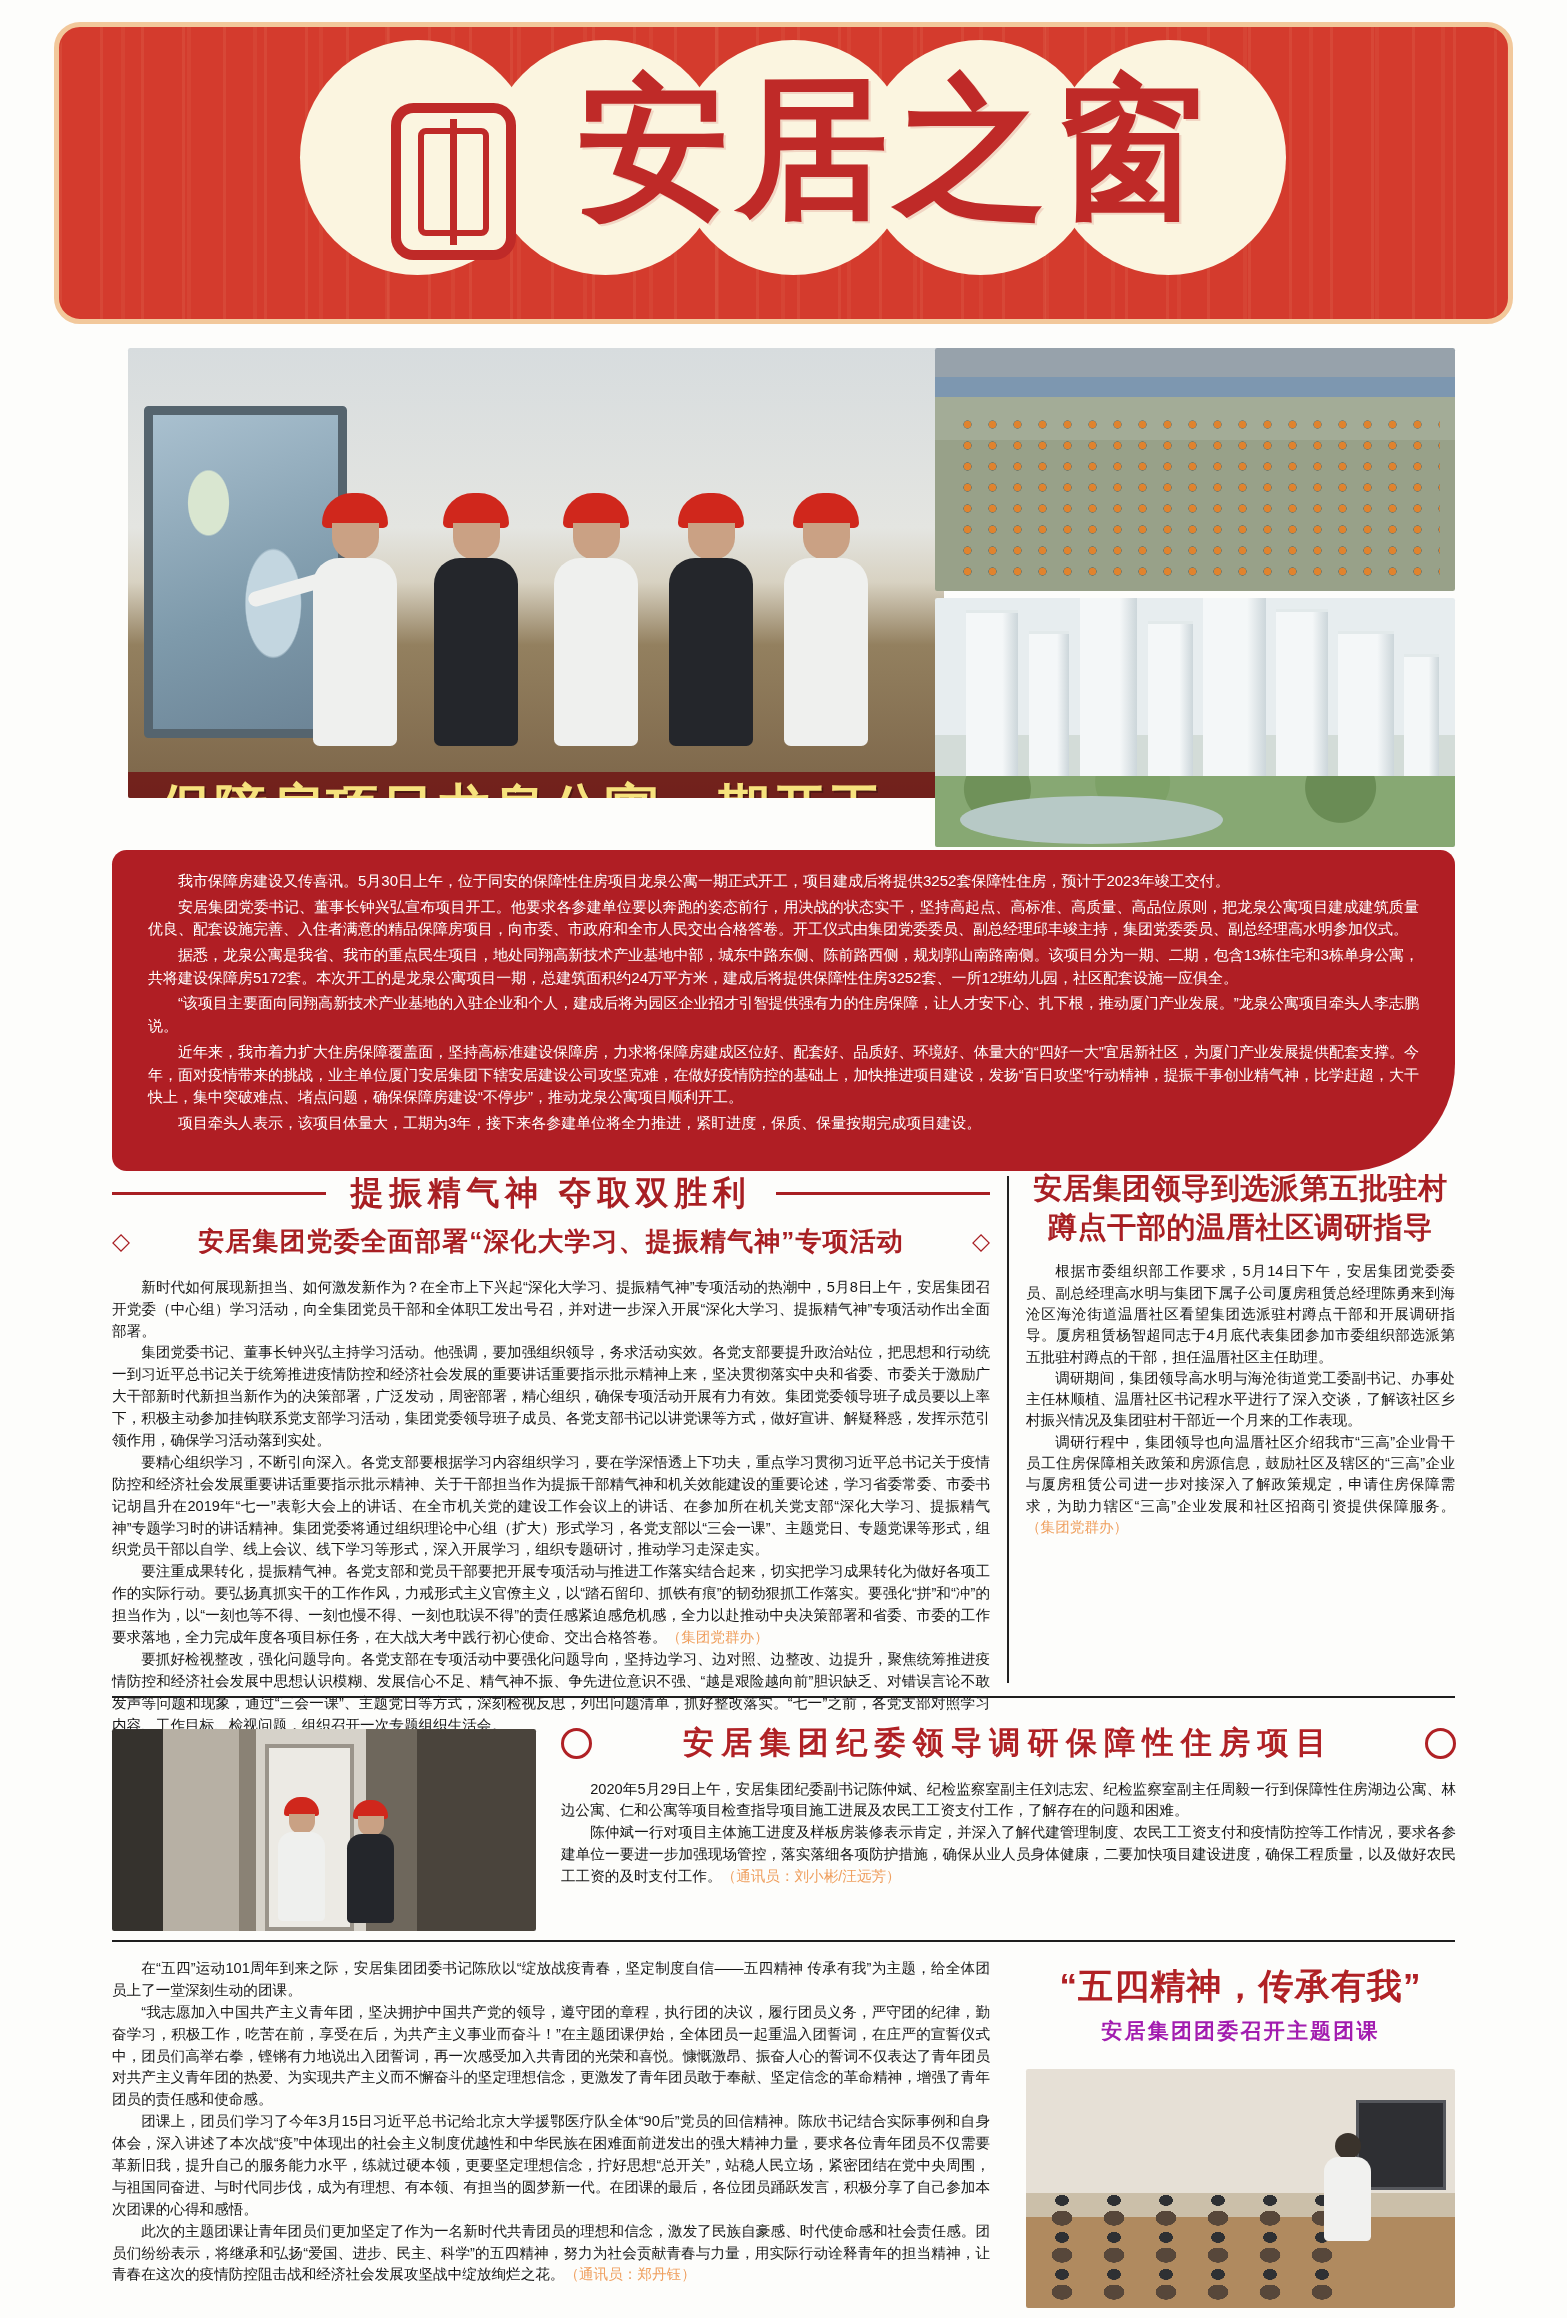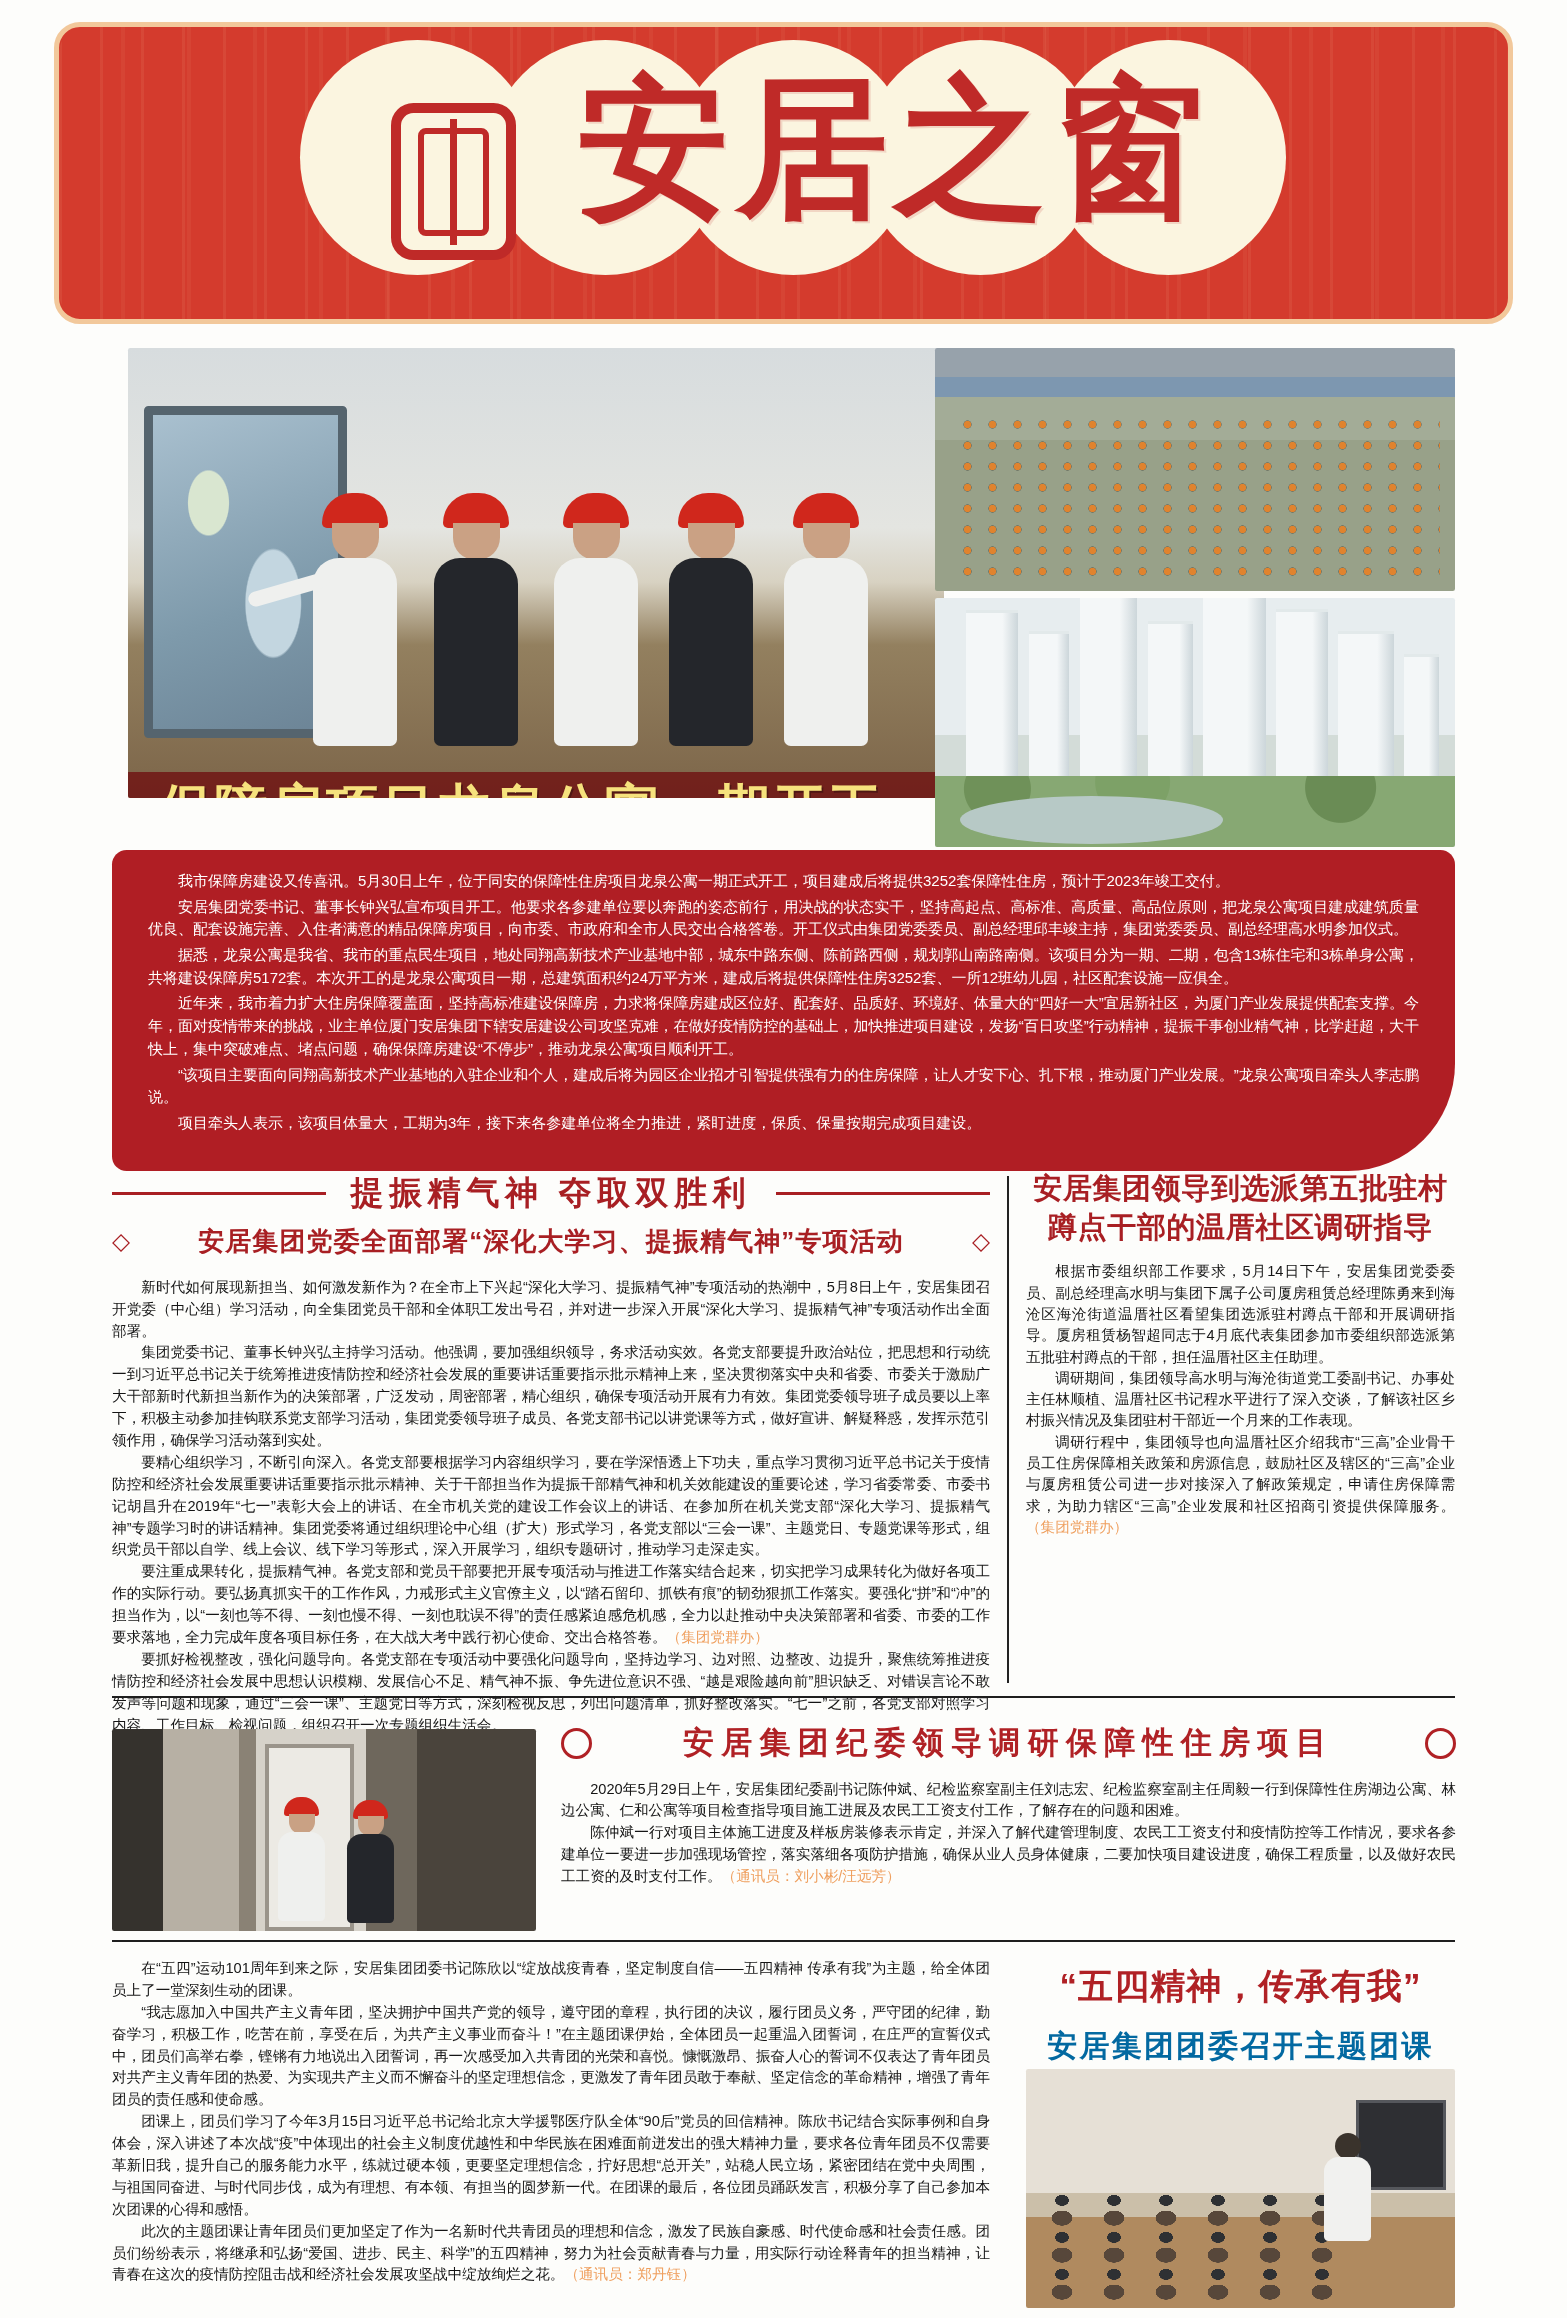--- a/index.html
+++ b/index.html
@@ -101,21 +101,21 @@
   .col-right .body{margin-top:13.5px;}
   .col-right .body p{line-height:1.46;}
   .sec3-content{position:absolute;left:561px;top:1722px;width:895px;}
   .h3row{display:flex;align-items:center;justify-content:space-between;color:#b02125;
          font-size:31px;font-weight:bold;letter-spacing:7.3px;}
   .ring{width:25px;height:25px;border:3.9px solid #b02125;border-radius:50%;flex:none;}
   .sec3-content .body{margin-top:14.6px;}
   .sec4-left{position:absolute;left:112px;top:1958px;width:878px;}
   .sec4-right{position:absolute;left:1026px;top:1963px;width:429px;text-align:center;}
   .qh1{color:#b02125;font-size:35px;font-weight:bold;letter-spacing:1.1px;white-space:nowrap;}
-  .qh2{color:#0369a1;font-size:30px;font-weight:bold;letter-spacing:2.2px;margin-top:16px;}
+  .qh2{color:#a21caf;font-size:21px;font-weight:bold;letter-spacing:2.2px;margin-top:7px;}
 </style>
 </head>
 <body>
 
 <div class="page">
 
   <div class="banner">
     <div class="skyline"></div>
     <div class="cloud">
         <i></i>
@@ -176,22 +176,22 @@
     <div class="tw" style="left:403px;width:56px;height:147px"></div>
     <div class="tw" style="left:469px;width:35px;height:124px"></div>
     <div class="green"></div>
     <div class="pond"></div>
   </div>
 
   <div class="lead-box">
     <p>我市保障房建设又传喜讯。5月30日上午，位于同安的保障性住房项目龙泉公寓一期正式开工，项目建成后将提供3252套保障性住房，预计于2023年竣工交付。</p>
     <p>安居集团党委书记、董事长钟兴弘宣布项目开工。他要求各参建单位要以奔跑的姿态前行，用决战的状态实干，坚持高起点、高标准、高质量、高品位原则，把龙泉公寓项目建成建筑质量优良、配套设施完善、入住者满意的精品保障房项目，向市委、市政府和全市人民交出合格答卷。开工仪式由集团党委委员、副总经理邱丰竣主持，集团党委委员、副总经理高水明参加仪式。</p>
     <p>据悉，龙泉公寓是我省、我市的重点民生项目，地处同翔高新技术产业基地中部，城东中路东侧、陈前路西侧，规划郭山南路南侧。该项目分为一期、二期，包含13栋住宅和3栋单身公寓，共将建设保障房5172套。本次开工的是龙泉公寓项目一期，总建筑面积约24万平方米，建成后将提供保障性住房3252套、一所12班幼儿园，社区配套设施一应俱全。</p>
+    <p>“该项目主要面向同翔高新技术产业基地的入驻企业和个人，建成后将为园区企业招才引智提供强有力的住房保障，让人才安下心、扎下根，推动厦门产业发展。”龙泉公寓项目牵头人李志鹏说。</p>
     <p>近年来，我市着力扩大住房保障覆盖面，坚持高标准建设保障房，力求将保障房建成区位好、配套好、品质好、环境好、体量大的“四好一大”宜居新社区，为厦门产业发展提供配套支撑。今年，面对疫情带来的挑战，业主单位厦门安居集团下辖安居建设公司攻坚克难，在做好疫情防控的基础上，加快推进项目建设，发扬“百日攻坚”行动精神，提振干事创业精气神，比学赶超，大干快上，集中突破难点、堵点问题，确保保障房建设“不停步”，推动龙泉公寓项目顺利开工。</p>
-    <p>“该项目主要面向同翔高新技术产业基地的入驻企业和个人，建成后将为园区企业招才引智提供强有力的住房保障，让人才安下心、扎下根，推动厦门产业发展。”龙泉公寓项目牵头人李志鹏说。</p>
     <p>项目牵头人表示，该项目体量大，工期为3年，接下来各参建单位将全力推进，紧盯进度，保质、保量按期完成项目建设。</p>
   </div>
 
   <div class="col-left">
     <div class="h1row">
       <span class="line"></span>
       <span>提振精气神 夺取双胜利</span>
       <span class="line"></span>
     </div>
     <div class="h2row">

